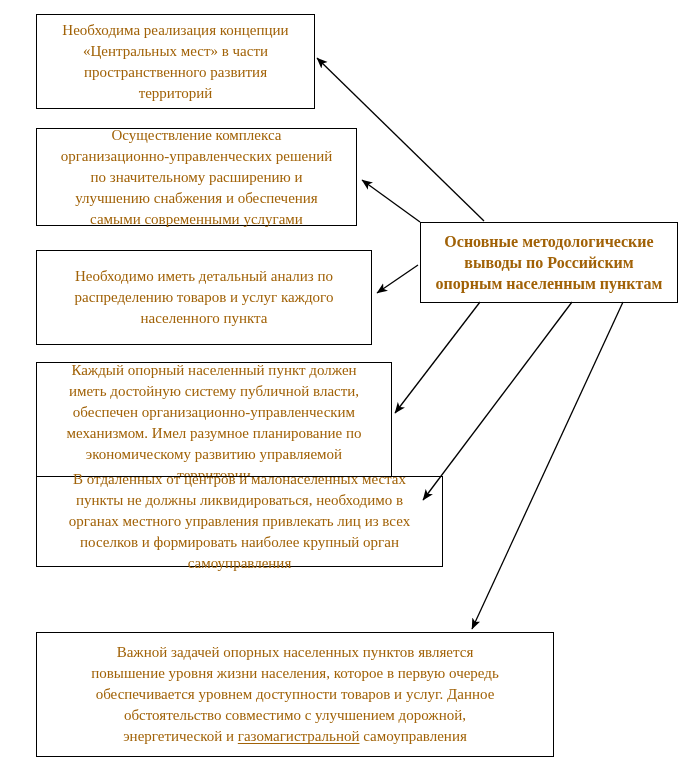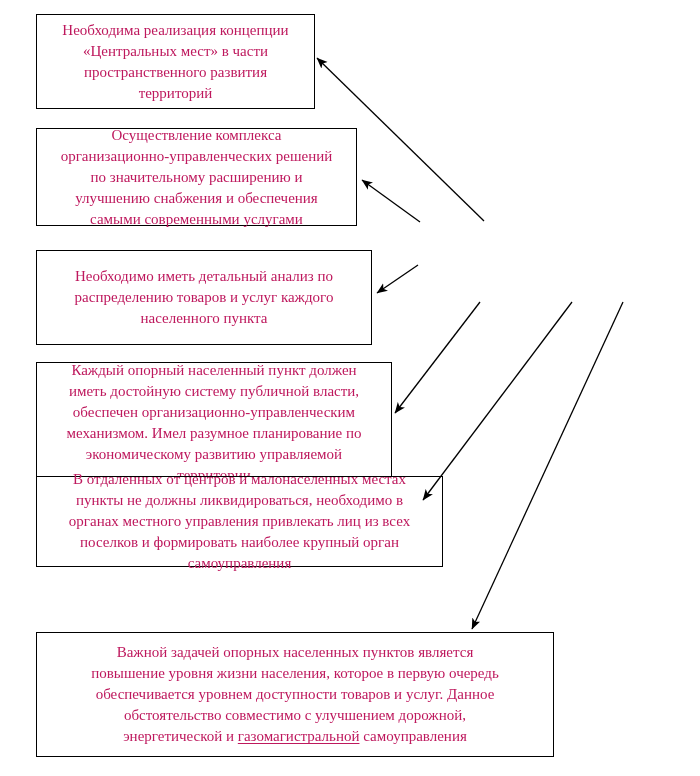--- a/index.html
+++ b/index.html
@@ -6,21 +6,21 @@
     margin: 0;
     padding: 0;
     background: #ffffff;
   }
   #canvas {
     position: relative;
     width: 700px;
     height: 776px;
     background: #ffffff;
     font-family: "Liberation Serif", "DejaVu Serif", serif;
-    color: #be185d;
+    color: #a16207;
     overflow: hidden;
   }
   .node {
     position: absolute;
     box-sizing: border-box;
     border: 1.4px solid #000000;
     background: #ffffff;
     display: flex;
     align-items: center;
     justify-content: center;
@@ -111,20 +111,25 @@
   </div>
 
   <div class="node" id="node-6">
     <span class="txt"><span>Важной задачей опорных населенных пунктов является
 повышение уровня жизни населения, которое в первую очередь
 обеспечивается уровнем доступности товаров и услуг. Данное
 обстоятельство совместимо с улучшением дорожной,
 энергетической и </span><span class="misspelled">газомагистральной</span><span> самоуправления</span></span>
   </div>
 
+  <div class="node center-node" id="node-center">
+    <span class="txt">Основные методологические
+выводы по Российским
+опорным населенным пунктам</span>
+  </div>
 
   <svg id="arrows-layer" width="700" height="776" viewBox="0 0 700 776" xmlns="http://www.w3.org/2000/svg">
     <defs>
       <marker id="arrowhead" markerUnits="userSpaceOnUse" markerWidth="12" markerHeight="10" refX="10.5" refY="4.5" orient="auto">
         <path d="M0,0 L11,4.5 L0,9 L2.8,4.5 Z" fill="#000000"></path>
       </marker>
     </defs>
   <line x1="484" y1="221" x2="317" y2="58" marker-end="url(#arrowhead)"></line>
       <line x1="420" y1="222" x2="362" y2="180" marker-end="url(#arrowhead)"></line>
       <line x1="418" y1="265" x2="377" y2="293" marker-end="url(#arrowhead)"></line>

